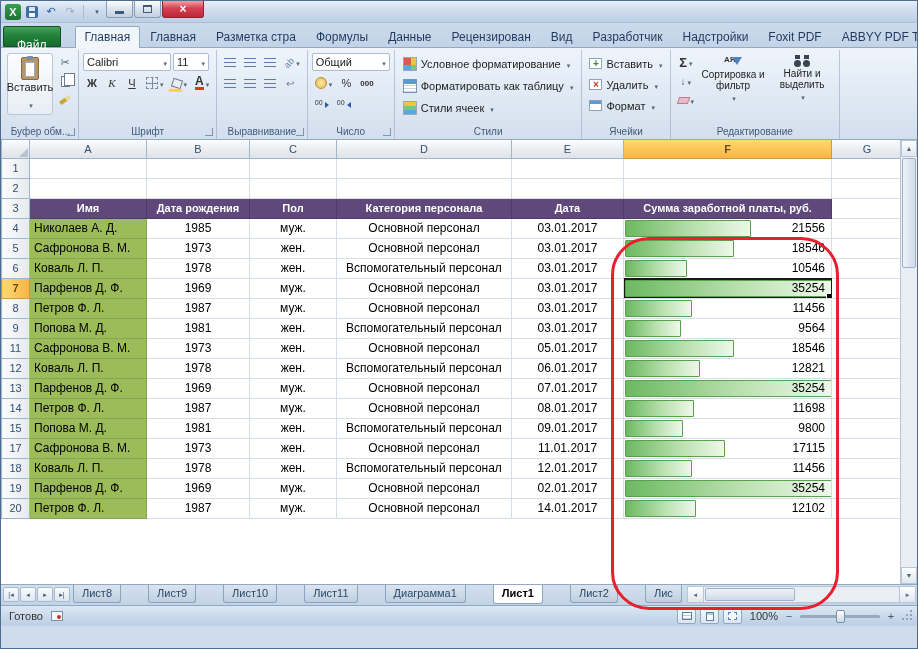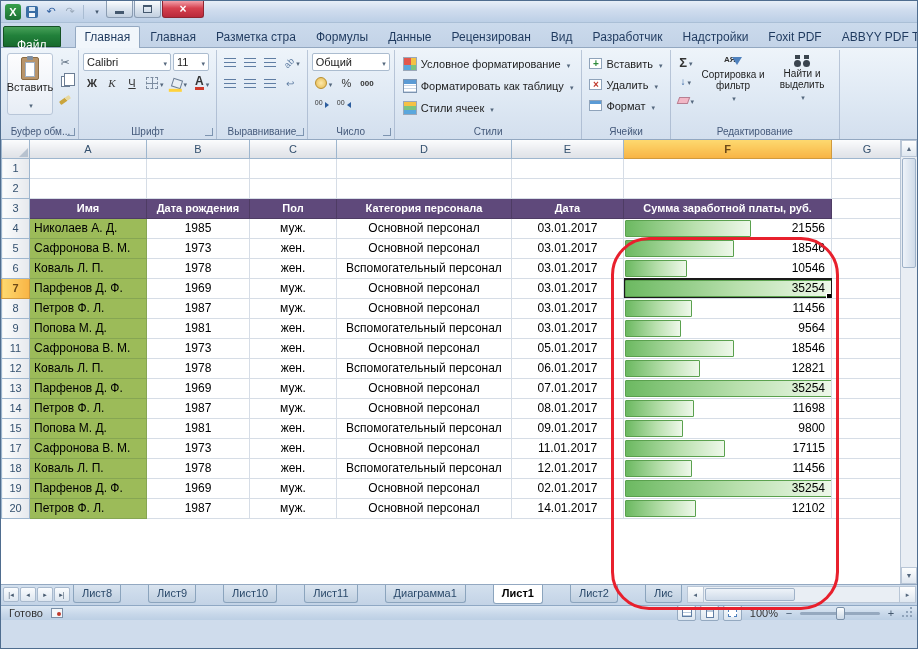--- a/index.html
+++ b/index.html
@@ -147,21 +147,21 @@
   .navbtn { width:16px; height:15px; display:flex; align-items:center; justify-content:center; font-size:7px; color:#44586e; background:linear-gradient(#fafcfe,#dde6f0); border:1px solid #a8b9cd; border-radius:2px; }
   .sheettabs { display:flex; align-items:flex-start;gap:28px; }
   .sheettab { height:18px; line-height:17px; padding:0 8px; background:linear-gradient(#dbe5f0,#bfcfe0); border:1px solid #8ba4bd; border-top:none; color:#2b4a6b; margin-right:-1px; border-radius:0 0 3px 3px; white-space:nowrap; }
   .sheettab.active { background:#fff; color:#000; font-weight:bold; height:19px; position:relative; z-index:2; }
   .hscroll { flex:1; display:flex; align-items:center; height:17px; margin:1px 1px 0 6px; background:#e9eef4; border:1px solid #b9c6d6; }
   .harrow { width:16px; height:15px; display:flex; align-items:center; justify-content:center; font-size:7px; color:#55687e; background:linear-gradient(#fdfefe,#dfe7f0); border-right:1px solid #b9c6d6; }
   .harrow.right { border-right:none; border-left:1px solid #b9c6d6; margin-left:auto; }
   .hthumb { width:90px; height:13px; margin-left:1px; background:linear-gradient(#eef3f9,#cfdbe9); border:1px solid #9fb2c8; border-radius:2px; }
 
   
-  .statusbar { height:15px; display:flex; align-items:center; background:linear-gradient(#dce7f3,#c7d7e9 60%,#bccfe4); border-top:1px solid #8fa8c4; font-size:11px; color:#333; }
+  .statusbar { height:21px; display:flex; align-items:center; background:linear-gradient(#dce7f3,#c7d7e9 60%,#bccfe4); border-top:1px solid #8fa8c4; font-size:11px; color:#333; }
   .ready { padding:0 8px 0 8px; }
   .ico-macro { width:12px; height:10px; border:1px solid #7b90a8; background:#f4f7fa; position:relative; }
   .ico-macro::after { content:""; position:absolute; right:1px; bottom:1px; width:4px; height:4px; border-radius:50%; background:#c0392b; }
   .sright { margin-left:auto; display:flex; align-items:center; gap:4px; padding-right:3px; }
   .vbtn { width:19px; height:16px; border:1px solid #94a9c0; border-radius:2px; background:linear-gradient(#f7fafc,#dce5ef); display:flex; align-items:center; justify-content:center; }
   .ico-view-normal { width:10px; height:8px; border:1px solid #5f7da3; background:repeating-linear-gradient(to bottom,#fff 0 2px,#b9cadd 2px 3px); }
   .ico-view-layout { width:8px; height:9px; border:1px solid #5f7da3; background:linear-gradient(#b9cadd,#b9cadd) 0 0/8px 2px no-repeat,#fff; }
   .ico-view-break { width:9px; height:8px; border:1px dashed #4f81bd; background:#fff; }
   .zoomlbl { min-width:32px; text-align:right; }
   .zbtn { width:14px; height:14px; display:flex; align-items:center; justify-content:center; font-size:11px; color:#44586e; border:1px solid transparent; }

